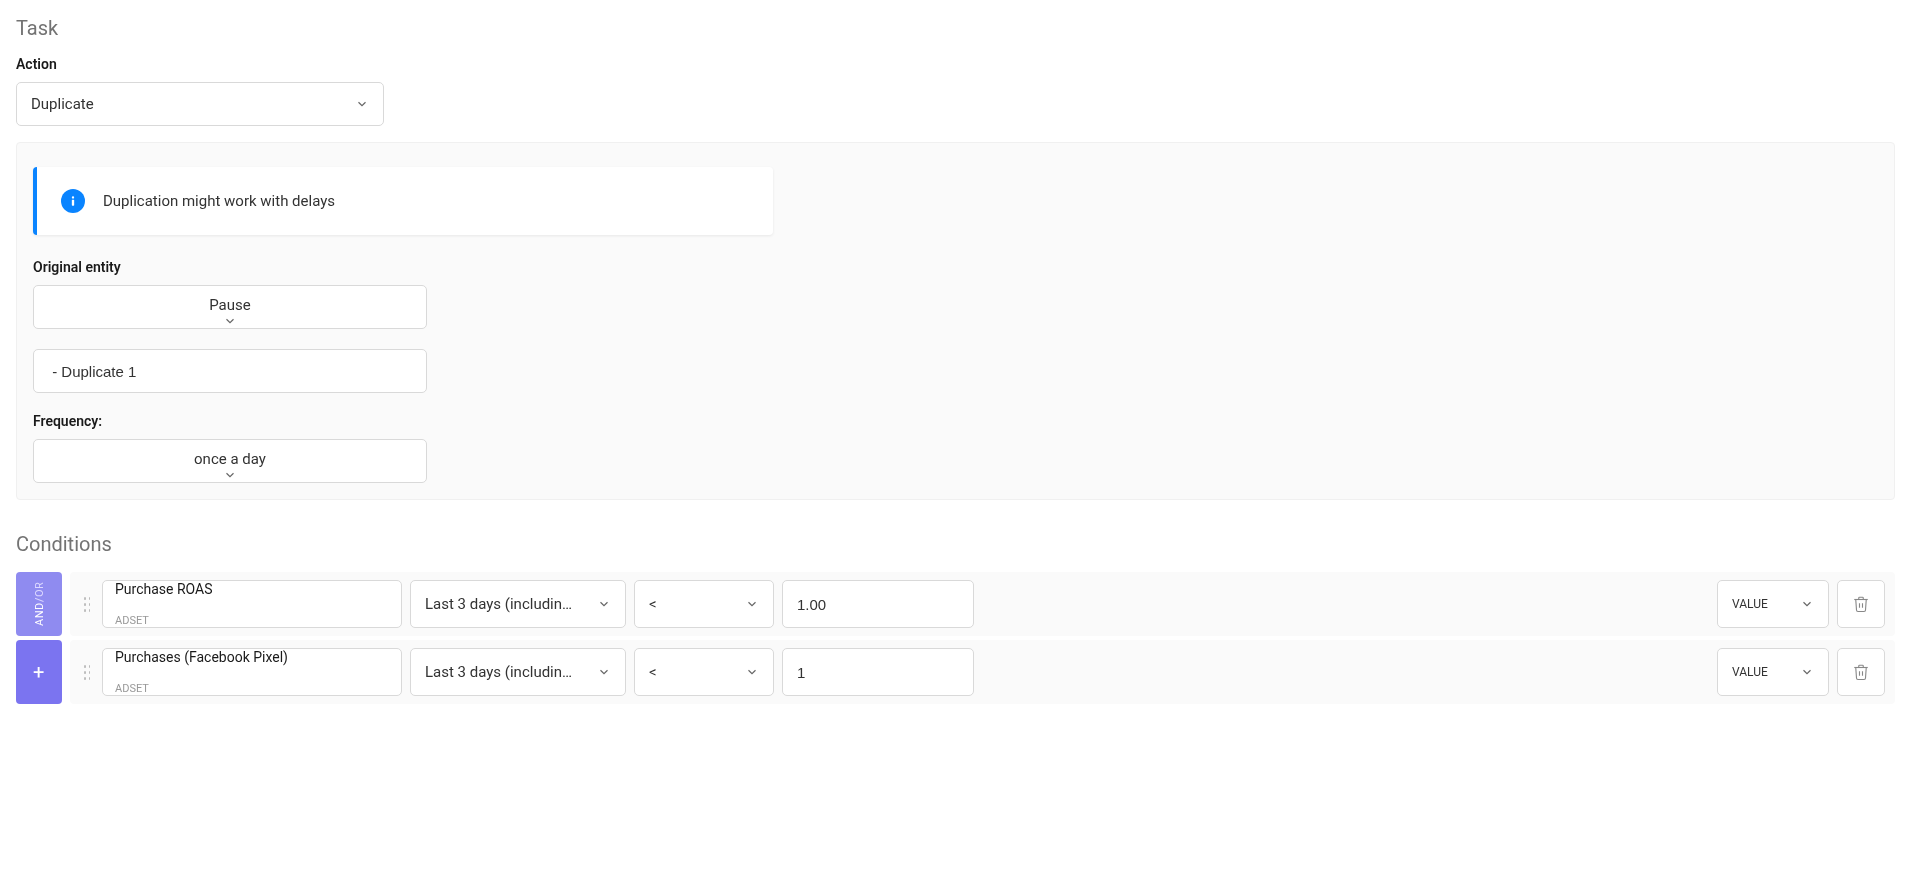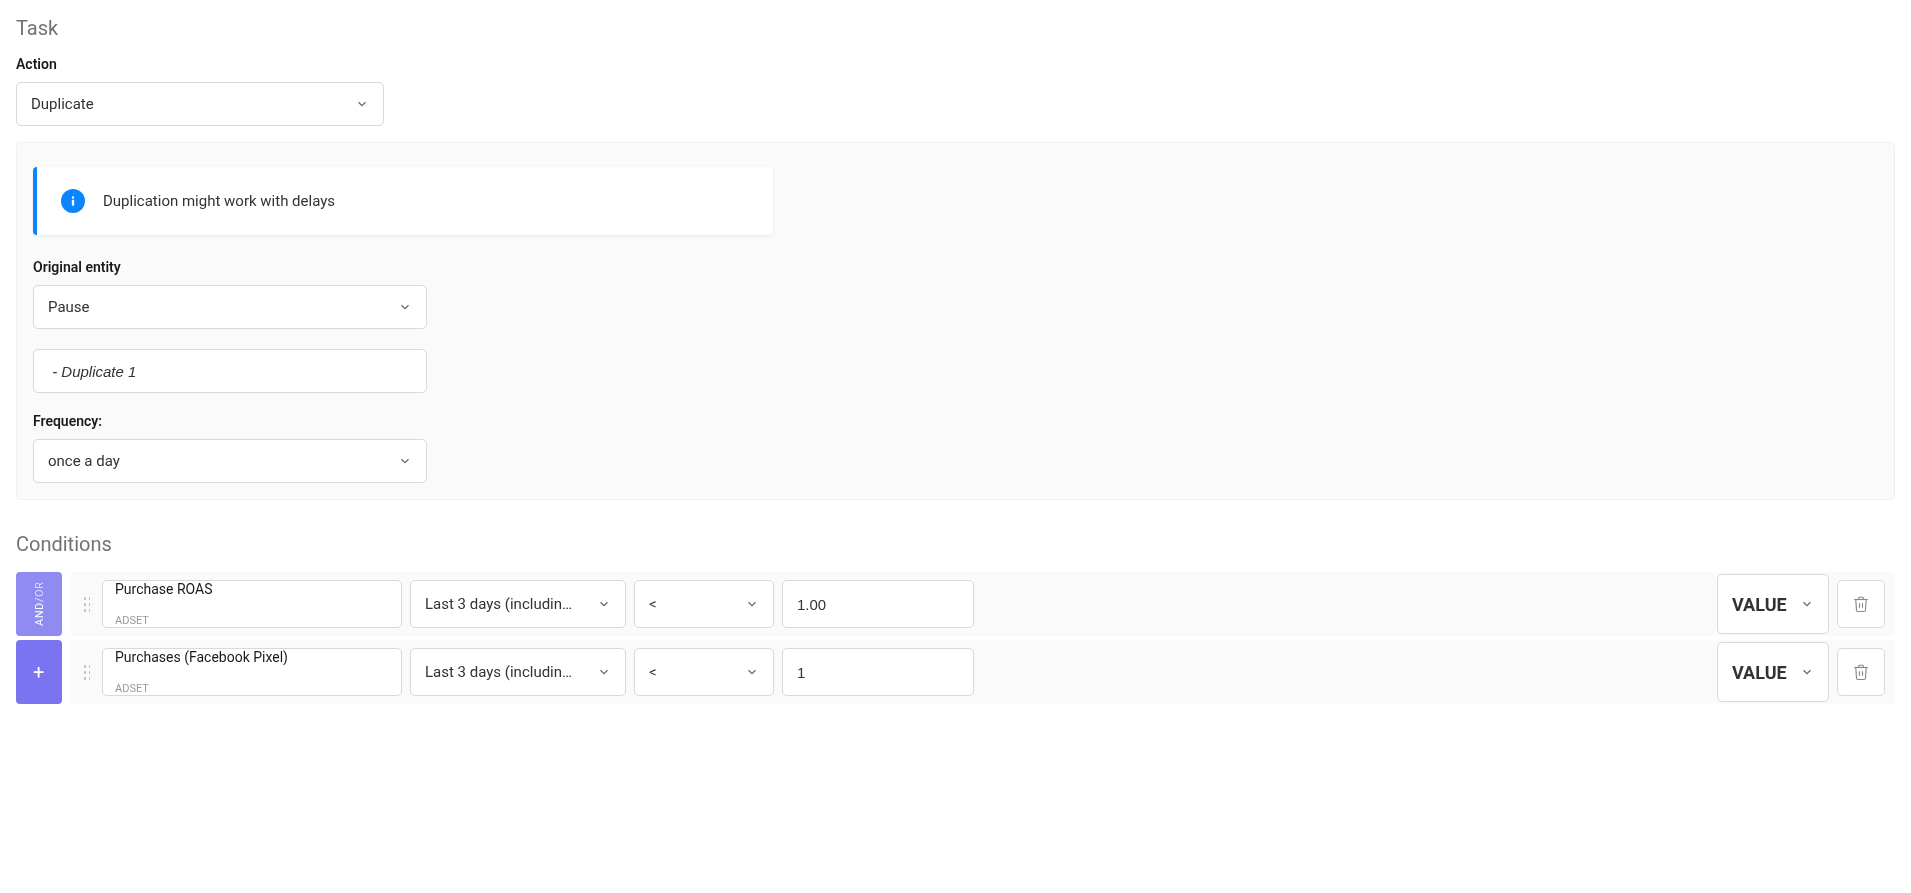--- a/index.html
+++ b/index.html
@@ -30,32 +30,32 @@
     background: #ffffff;
     border: 1px solid #d9d9d9;
     border-radius: 5px;
     padding: 10px 14px;
     font-size: 15px;
     color: #333;
     cursor: pointer;
     height: 44px;
   }
   .select-box.w-sm { width: 368px; }
-  .select-box.w-md { width: 394px; }
+  .select-box.w-md { width: 394px; flex-direction: column; }
   .input-box {
     background: #ffffff;
     border: 1px solid #d9d9d9;
     border-radius: 5px;
     padding: 10px 14px;
     font-size: 15px;
     color: #333;
     height: 44px;
     outline: none;
   }
-  .input-box.w-md { width: 394px; font-style: italic; }
+  .input-box.w-md { width: 394px; }
   .chevron {
     width: 14px;
     height: 14px;
     flex-shrink: 0;
     fill: none;
     stroke: #666;
     stroke-width: 2;
   }
   .task-panel {
     background: #fafafa;
@@ -178,23 +178,22 @@
     width: 140px;
     height: 48px;
   }
   .value-input {
     width: 192px;
     height: 48px;
   }
   .spacer { flex: 1; }
   .valtype-box {
     width: 112px;
-    height: 60px;
-    font-size: 18px;
-    font-weight: bold;
+    height: 48px;
+    font-size: 12px;
   }
   .trash-btn {
     width: 48px;
     height: 48px;
     background: #ffffff;
     border: 1px solid #d9d9d9;
     border-radius: 5px;
     display: flex;
     align-items: center;
     justify-content: center;

